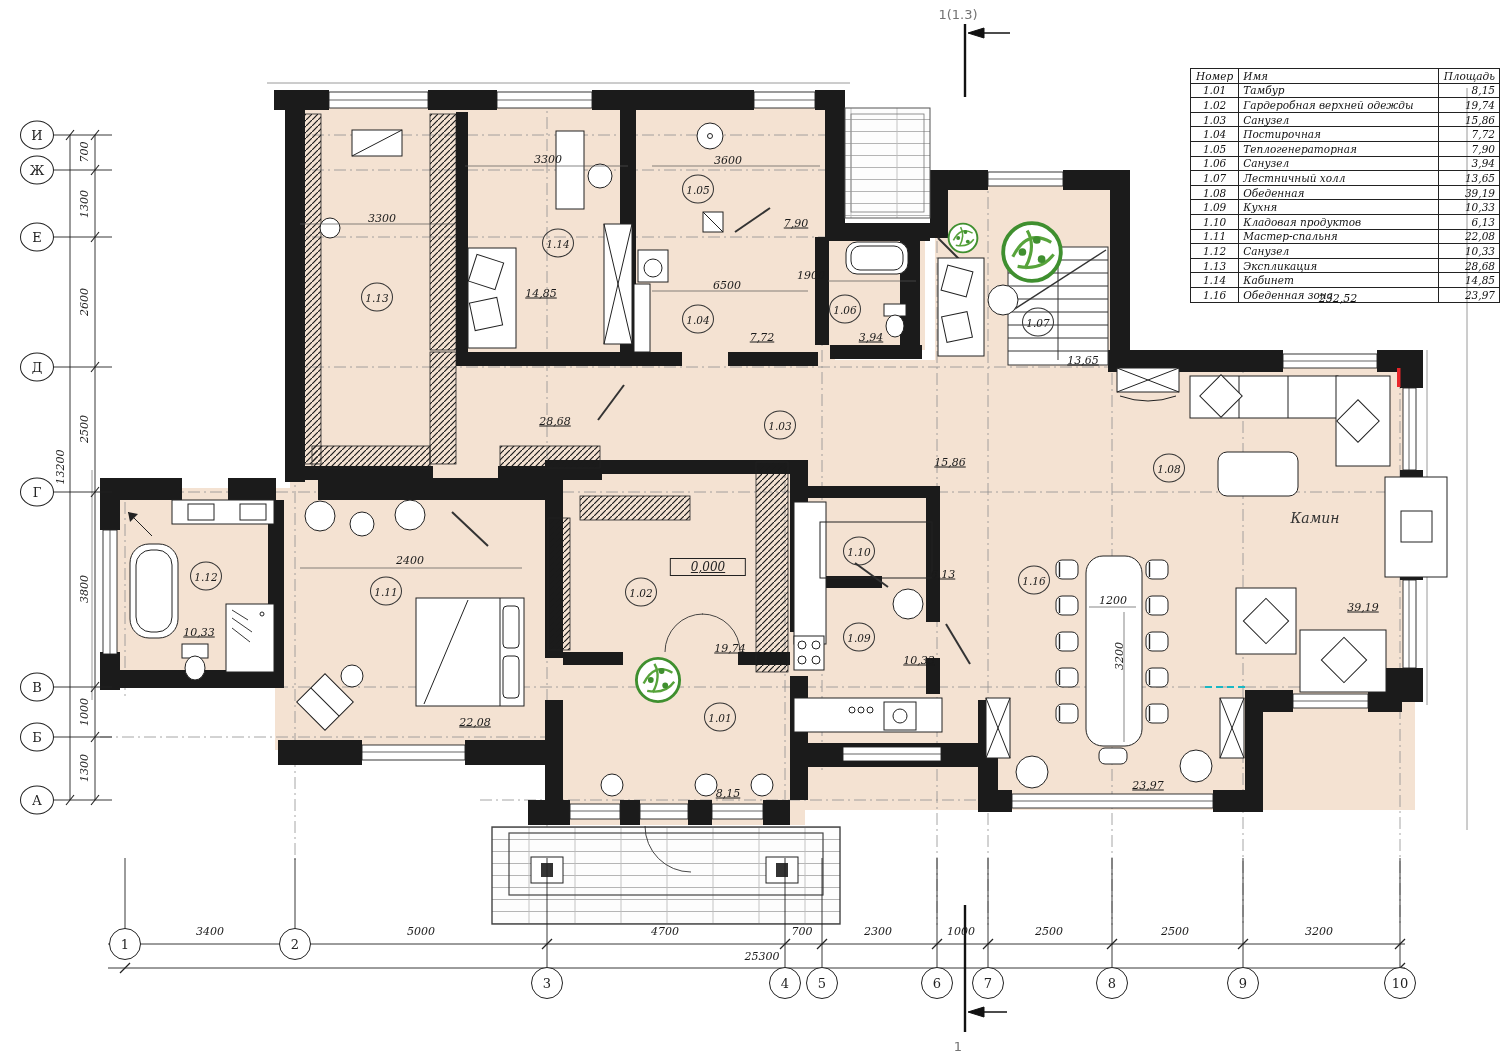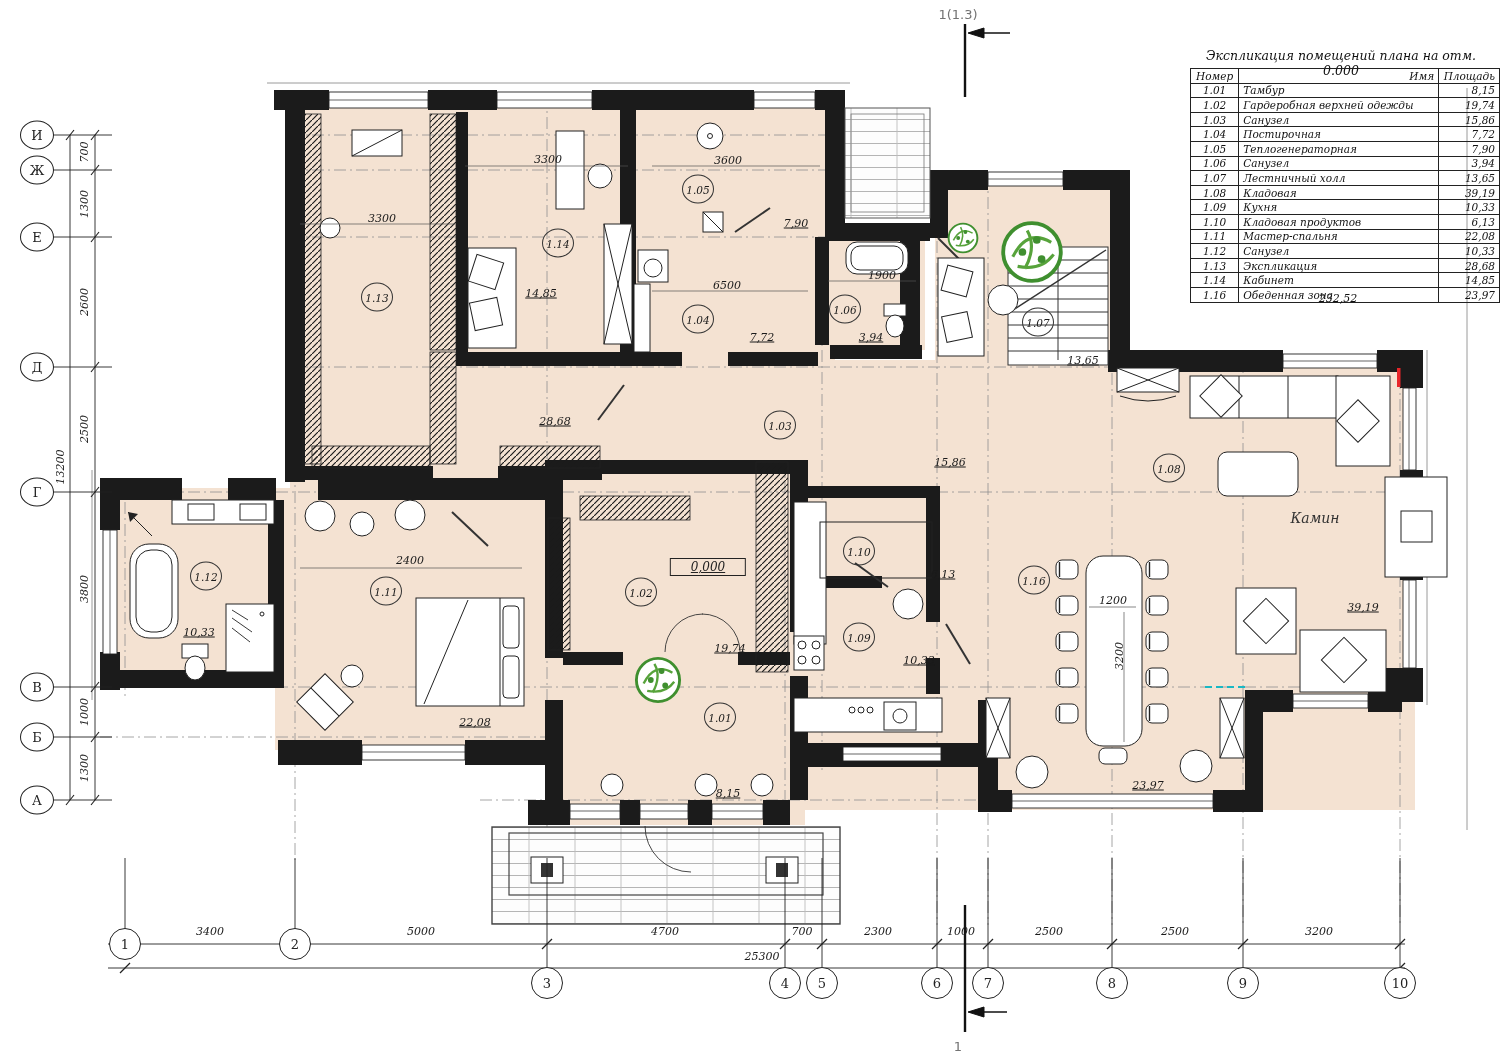--- a/index.html
+++ b/index.html
@@ -532,36 +532,35 @@
       <div class="roomnum" style="left: 377px; top: 297px; transform: translate(-50%, -50%);">1.13</div>
       <div class="area" style="left: 555px; top: 421px;">28,68</div>
       <div class="roomnum" style="left: 558px; top: 243px; transform: translate(-50%, -50%);">1.14</div>
       <div class="area" style="left: 541px; top: 293px;">14,85</div>
       <div class="roomnum" style="left: 1034px; top: 580px; transform: translate(-50%, -50%);">1.16</div>
       <div class="area" style="left: 1148px; top: 785px;">23,97</div>
       <div class="dim" style="left: 382px; top: 218px;">3300</div>
       <div class="dim" style="left: 548px; top: 159px;">3300</div>
       <div class="dim" style="left: 728px; top: 160px;">3600</div>
       <div class="dim" style="left: 727px; top: 285px;">6500</div>
-      <div class="dim" style="left: 882px; top: 275px; font-style: italic;">1900</div>
+      <div class="dim" style="left: 811px; top: 275px; font-style: italic;">1900</div>
       <div class="dim" style="left: 410px; top: 560px;">2400</div>
       <div class="dim" style="left: 1113px; top: 600px;">1200</div>
       <div class="dim v" style="left: 1119px; top: 656px;">3200</div>
       <div class="anno" style="left: 1315px; top: 518px;">Камин</div>
       <div class="level" style="left: 708px; top: 567px;">0,000</div>
       <div class="marker-label" style="left: 958px; top: 14px;">1(1.3)</div>
       <div class="marker-label" style="left: 958px; top: 1046px;">1</div>
     </div>
 
-<div id="legend-title">Экспликация помещений плана на отм. 0.000</div>
 <table class="legend">
   <thead>
         <tr id="legend-head-row">
           <th class="c-num">Номер</th>
-          <th class="c-name" style="text-align: right;">Имя</th>
+          <th class="c-name" style="text-align: left;">Имя</th>
           <th class="c-area">Площадь</th>
         </tr>
       </thead>
   <tbody id="legend-body">
         <tr>
           <td class="c-num">1.01</td>
           <td class="c-name">Тамбур</td>
           <td class="c-area">8,15</td>
         </tr>
         <tr>
@@ -589,21 +588,21 @@
           <td class="c-name">Санузел</td>
           <td class="c-area">3,94</td>
         </tr>
         <tr>
           <td class="c-num">1.07</td>
           <td class="c-name">Лестничный холл</td>
           <td class="c-area">13,65</td>
         </tr>
         <tr>
           <td class="c-num">1.08</td>
-          <td class="c-name">Кладовая</td>
+          <td class="c-name">Обеденная</td>
           <td class="c-area">39,19</td>
         </tr>
         <tr>
           <td class="c-num">1.09</td>
           <td class="c-name">Кухня</td>
           <td class="c-area">10,33</td>
         </tr>
         <tr>
           <td class="c-num">1.10</td>
           <td class="c-name">Кладовая продуктов</td>

